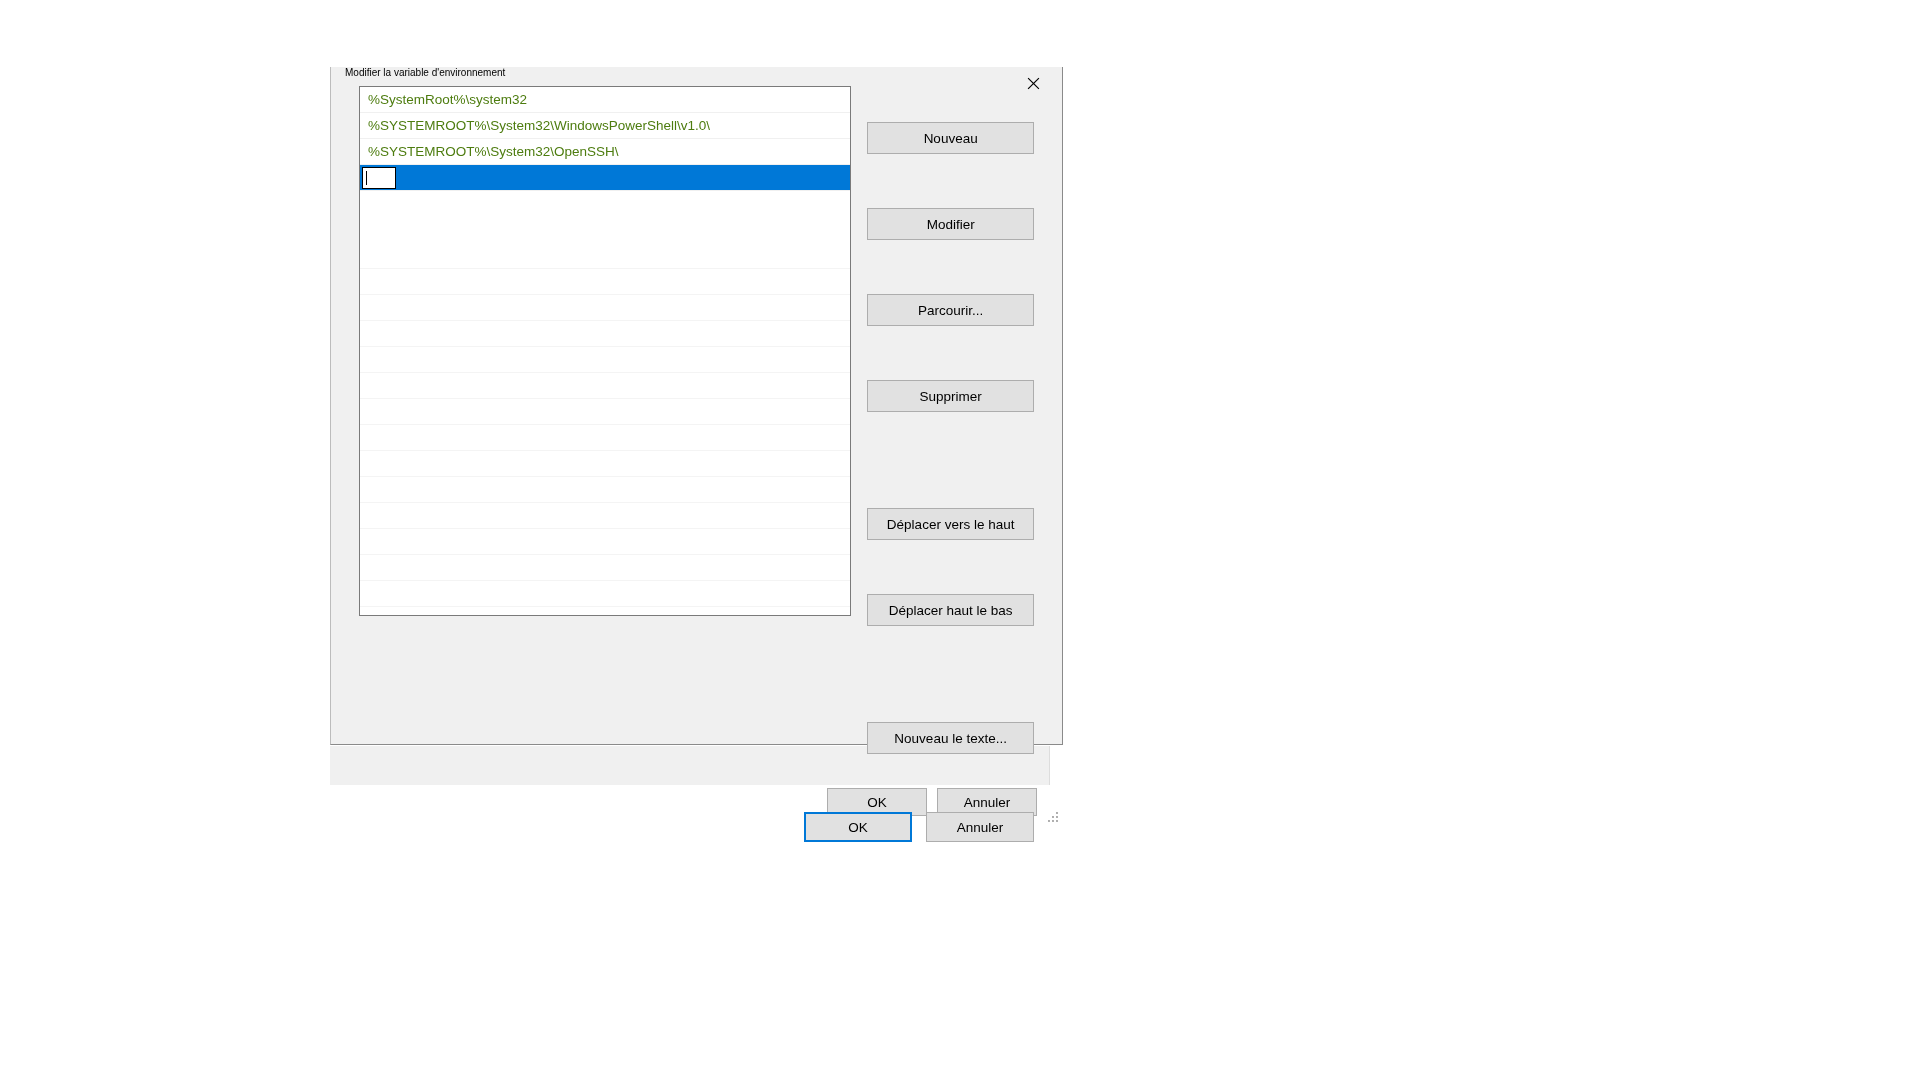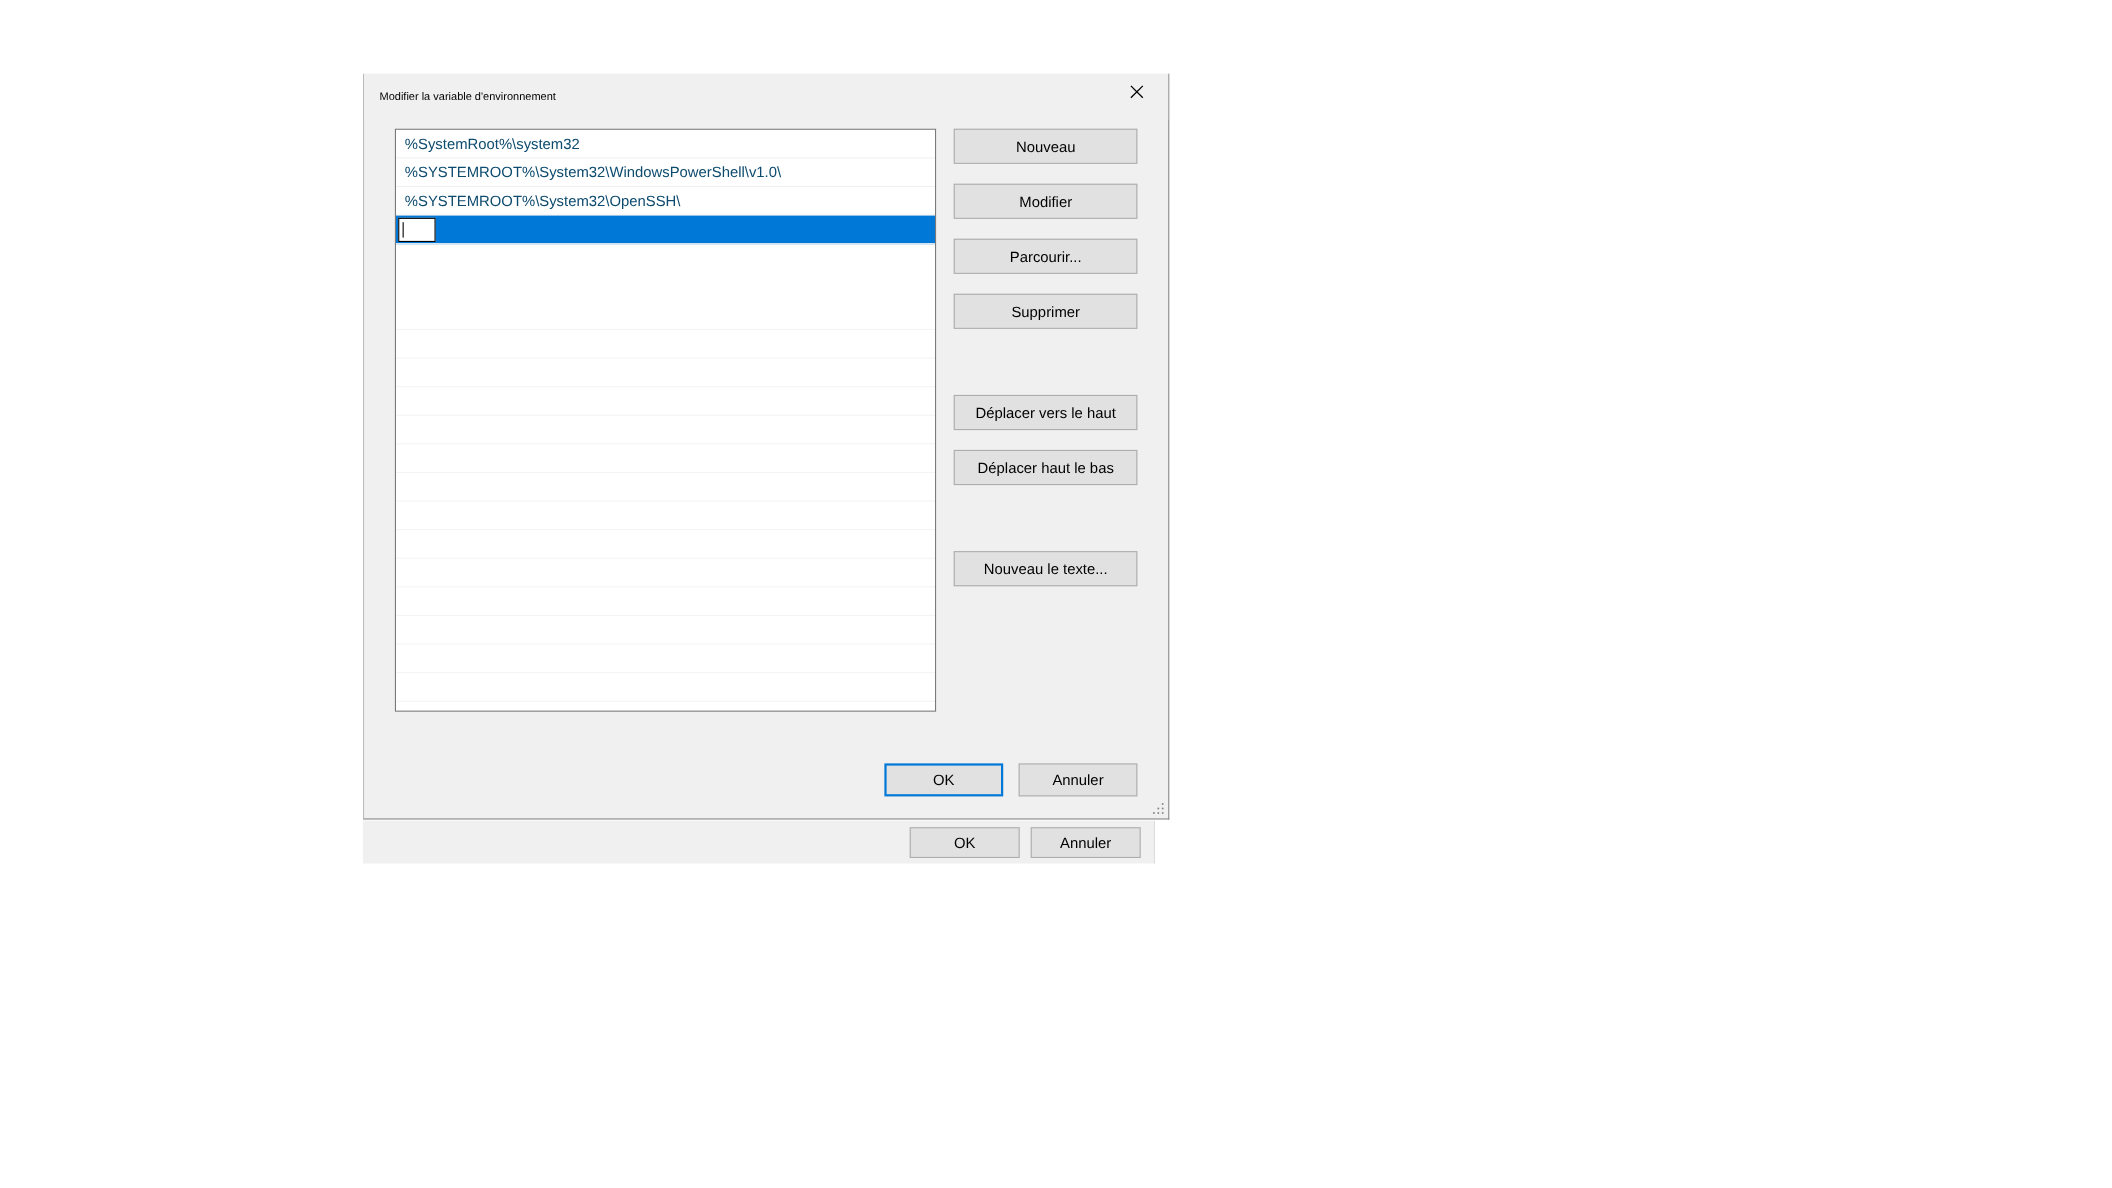--- a/index.html
+++ b/index.html
@@ -85,21 +85,21 @@
       background: #ffffff;
       border: 1px solid #7a7a7a;
       overflow: hidden;
       position: relative;
     }
     .list-row {
       height: 26px;
       line-height: 26px;
       padding-left: 8px;
       font-size: 13.5px;
-      color: #0c4a6e;
+      color: #4d7c0f;
       border-bottom: 1px solid #f0f0f0;
       white-space: nowrap;
       overflow: hidden;
       text-overflow: ellipsis;
     }
     .list-row.selected {
       background: #0078d7;
       color: #fff;
       padding: 0;
       display: flex;
@@ -143,20 +143,21 @@
       background: #e1e1e1;
       border: 1px solid #adadad;
       height: 32px;
       font-size: 13.5px;
       color: #000;
       cursor: pointer;
       display: flex;
       align-items: center;
       justify-content: center;
       font-family: inherit;
+      margin-top: 36px;
     }
     .spacer-s { height: 18px; }
     .spacer-m { height: 60px; }
     .dialog-footer {
       height: 60px;
       padding: 10px 28px 18px;
       display: flex;
       justify-content: flex-end;
       gap: 14px;
       position: relative;

